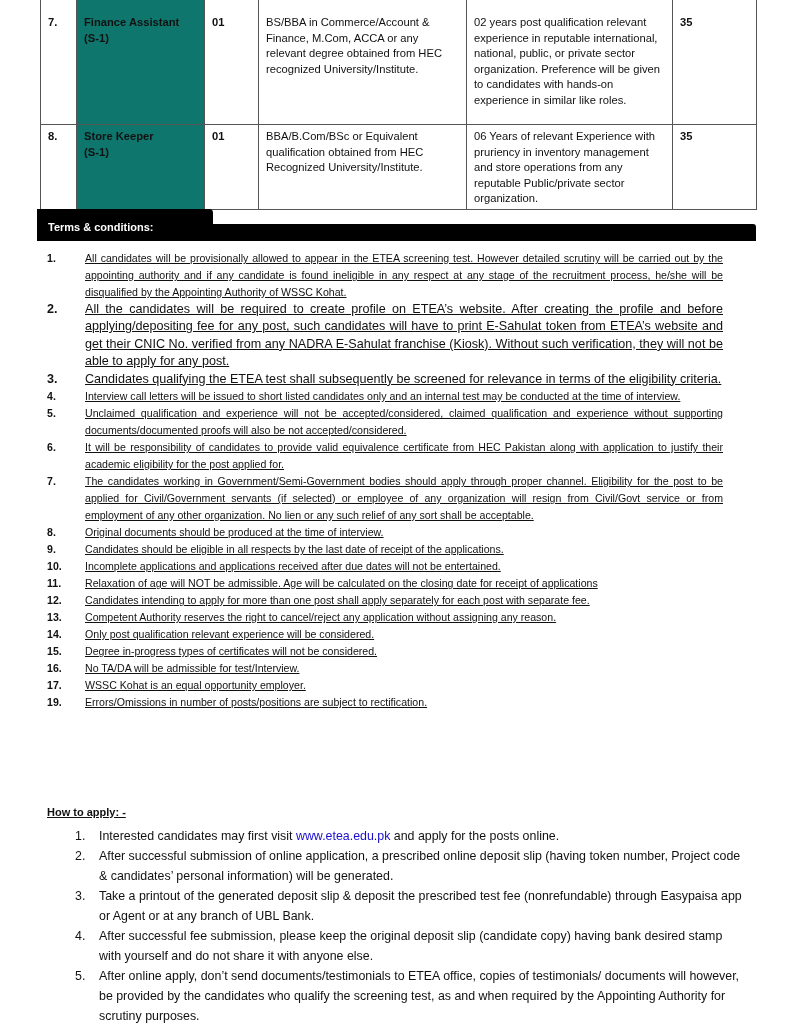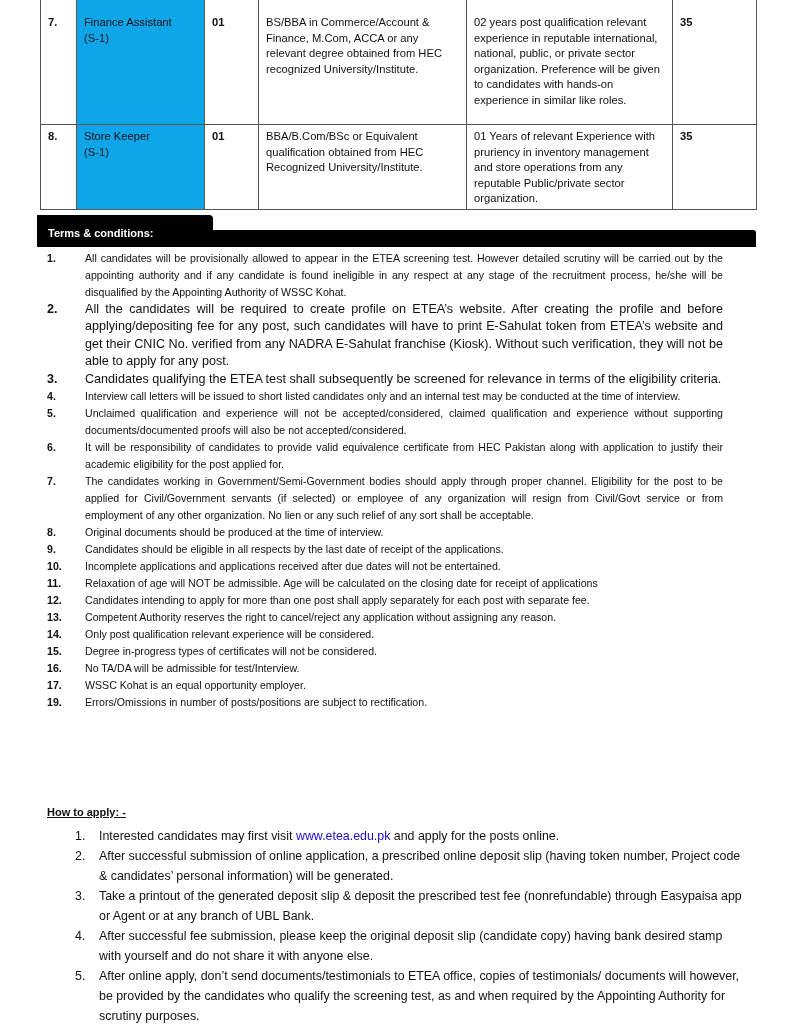--- a/index.html
+++ b/index.html
@@ -13,45 +13,45 @@
     border-collapse: collapse; table-layout: fixed;
     font-size: 11.2px; line-height: 15.6px;
   }
   .jobs td {
     border: 1px solid #555; vertical-align: top;
     padding: 15px 6px 2px 7px;
   }
   .jobs tr.r7 td { height: 107px; }
   .jobs tr.r8 td { height: 63px; padding-top: 4px; }
   .jobs td.sno { font-weight: bold; }
-  .jobs td.post { background: #0ea5e9; font-weight: normal; }
+  .jobs td.post { background: #0f766e; font-weight: bold; }
   .jobs td.qty { font-weight: bold; }
   .jobs td.age { font-weight: bold; }
   .jobs td.post div { white-space: nowrap; }
 
   
-  .terms-bar { position: absolute; left: 37px; top: 215px; width: 719px; height: 48px; }
+  .terms-bar { position: absolute; left: 37px; top: 209px; width: 719px; height: 48px; }
   .terms-bar .tab {
     position: absolute; left: 0; top: 0; width: 176px; height: 32px; background: #000;
     border-top-right-radius: 4px;
   }
   .terms-bar .bar {
     position: absolute; left: 0; top: 15px; width: 719px; height: 17px; background: #000;
     border-top-right-radius: 3px;
   }
   .terms-bar .label {
     position: absolute; left: 11px; top: 12px; color: #fff; font-weight: bold;
     font-size: 11px; z-index: 2;
   }
 
   
   .terms { position: absolute; left: 47px; top: 250px; width: 676px; }
   .term { display: flex; font-size: 10.6px; line-height: 17px; }
   .term .num { width: 38px; flex: 0 0 38px; font-weight: bold; }
-  .term .txt { flex: 1; text-align: justify; }
+  .term .txt { flex: 1; text-align: justify; text-decoration: underline; }
   .term.big { font-size: 12.6px; line-height: 17.4px; }
 
   
   .how { position: absolute; left: 47px; top: 806px; width: 700px; }
   .how .title { font-weight: bold; text-decoration: underline; font-size: 11px; }
   .steps { margin-top: 8px; padding-left: 28px; }
   .step { display: flex; font-size: 12.4px; line-height: 20px; }
   .step .num { width: 24px; flex: 0 0 24px; }
   .step .txt { flex: 1; }
   .link { color: #1a0dcc; }
@@ -83,21 +83,21 @@
     <td class="age">35</td>
   </tr>
   <tr class="r8">
     <td class="sno">8.</td>
     <td class="post">
       <div>Store Keeper</div>
       <div>(S-1)</div>
     </td>
     <td class="qty">01</td>
     <td>BBA/B.Com/BSc or Equivalent qualification obtained from HEC Recognized University/Institute.</td>
-    <td>01 Years of relevant Experience with pruriency in inventory management and store operations from any reputable Public/private sector organization.</td>
+    <td>06 Years of relevant Experience with pruriency in inventory management and store operations from any reputable Public/private sector organization.</td>
     <td class="age">35</td>
   </tr>
 </tbody>
   </table>
 
 <div class="terms-bar">
   <div class="tab"></div>
   <div class="bar"></div>
   <div class="label">Terms &amp; conditions:</div>
 </div>

